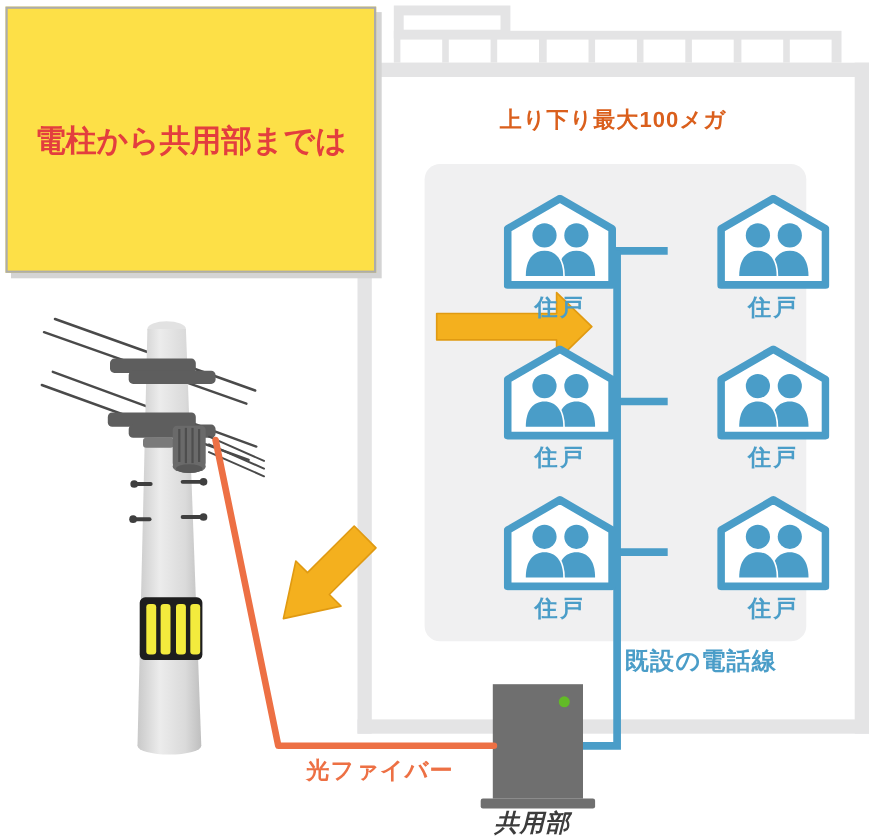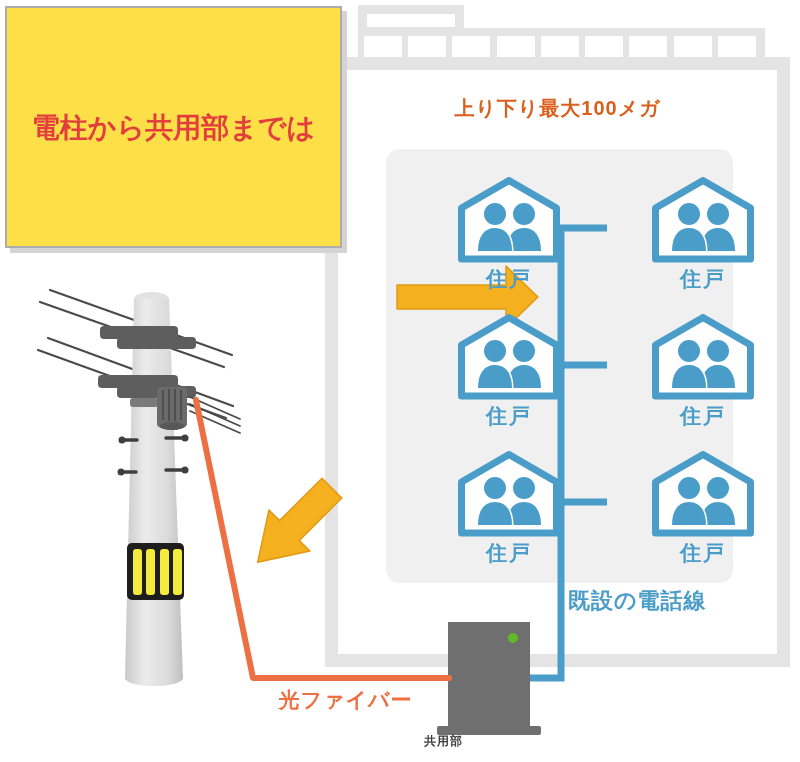--- a/index.html
+++ b/index.html
@@ -29,21 +29,21 @@
     display:flex;flex-direction:column;justify-content:center;
     text-align:center;z-index:3;
   }
   .note-line{color:var(--red-note);font-size:28px;font-weight:700;line-height:55px;white-space:nowrap;}
 
   
   .txt{position:absolute;font-weight:700;white-space:nowrap;z-index:3;}
   .title{left:330px;top:95px;width:455px;text-align:center;font-size:20px;color:var(--orange-title);letter-spacing:1px;}
   .phone-label{left:568px;top:586px;font-size:22px;color:var(--blue);letter-spacing:1px;}
   .fiber-label{left:258px;top:686px;width:175px;text-align:center;font-size:21px;color:var(--orange-fiber);letter-spacing:1px;}
-  .device-label{left:424px;top:733px;width:120px;text-align:left;font-size:12px;color:var(--label-dark);letter-spacing:1px;}
+  .device-label{left:424px;top:733px;width:120px;text-align:center;font-size:22px;color:var(--label-dark);letter-spacing:1px;font-style:italic;}
 
   
   #units-layer{z-index:2;pointer-events:none;}
   .unit{position:absolute;width:102px;margin-left:45px;}
   .unit-label{width:102px;text-align:center;margin-top:2px;font-size:21px;font-weight:700;color:var(--blue);letter-spacing:2px;}
   .house-shape{fill:#fff;stroke:var(--blue);stroke-width:7;stroke-linejoin:round;}
   .person{fill:var(--blue);}
   .person-front{fill:var(--blue);stroke:#fff;stroke-width:3;paint-order:stroke;}
 
   

